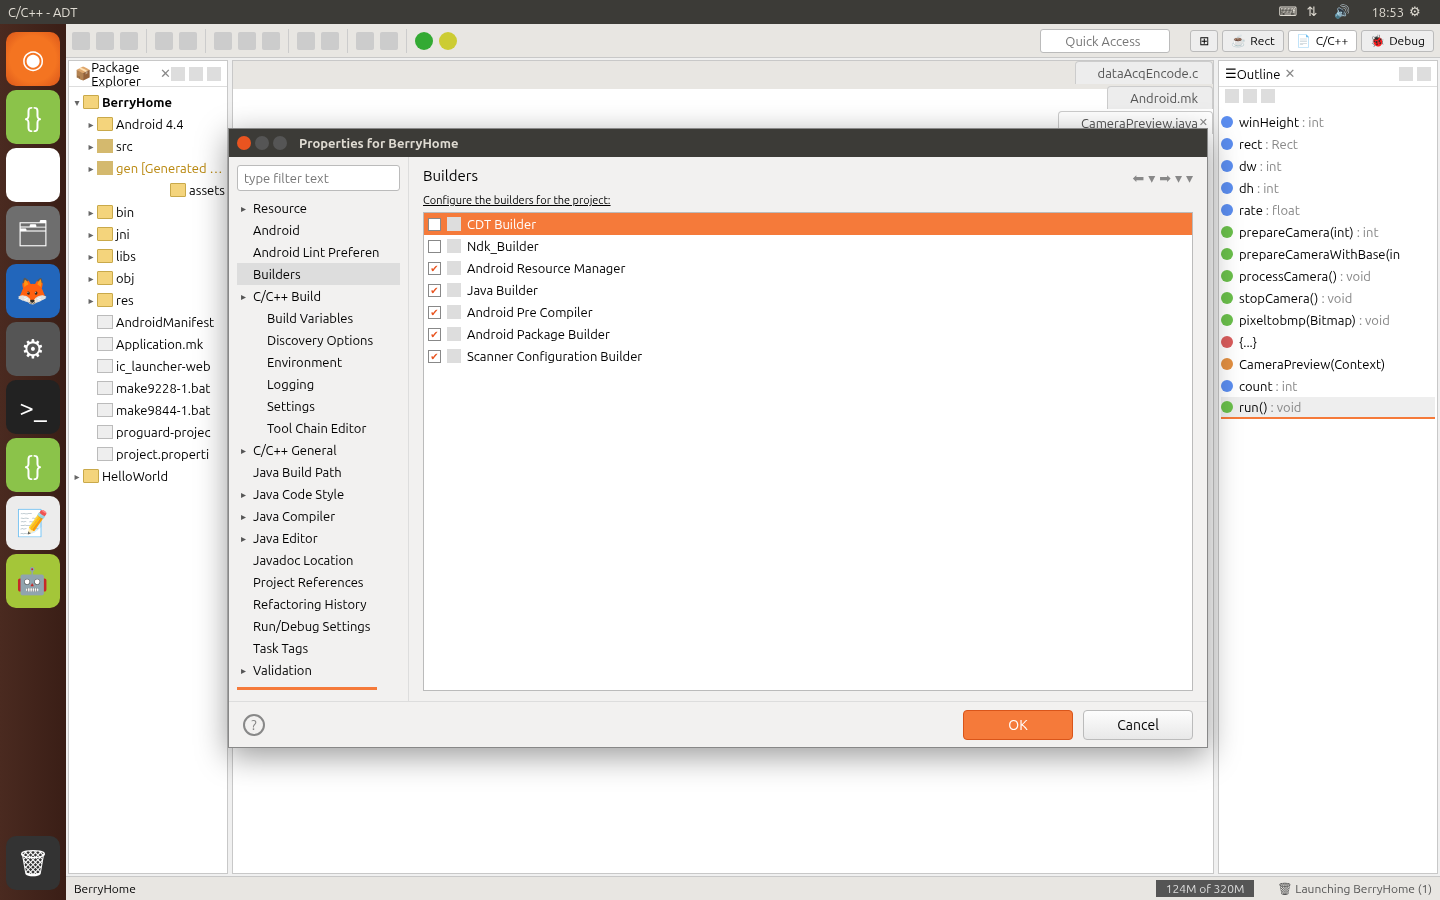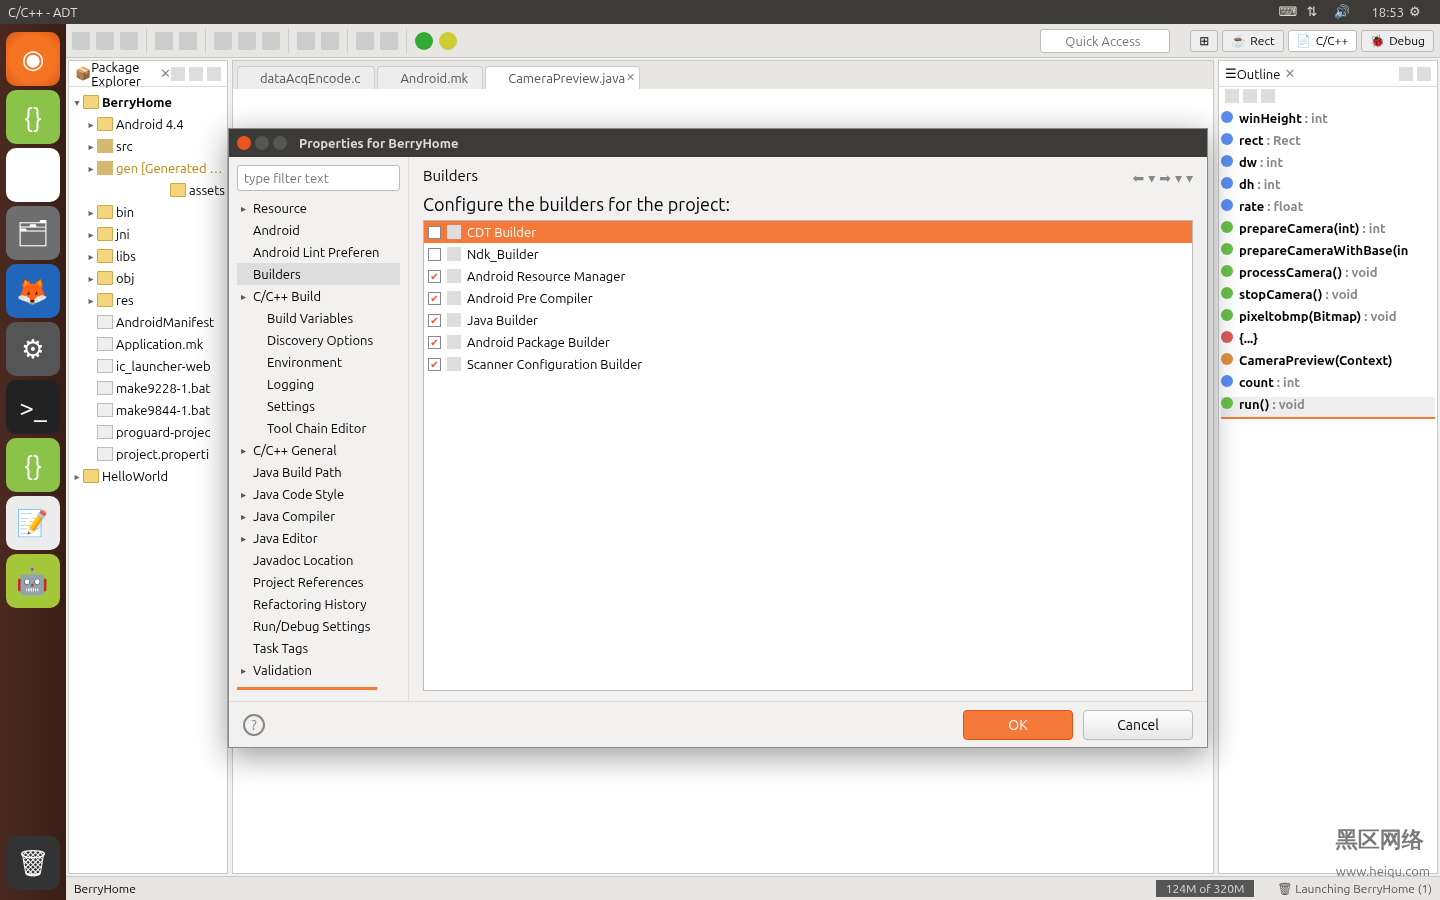--- a/index.html
+++ b/index.html
@@ -50,30 +50,30 @@
 .tree { font-size: 13px; padding: 4px 2px; overflow:hidden; }
 .tree .row { display: flex; align-items: center; height: 22px; white-space: nowrap; }
 .tree .exp { width: 12px; text-align: center; color: #666; font-size:10px;}
 .tree .ico { width: 16px; height: 14px; margin-right: 3px; display:inline-block;}
 .folder { background: #f4d47c; border:1px solid #c9a94a; border-radius:1px;}
 .pkg { background: #d4b96e; }
 .file { background: #eee; border:1px solid #bbb;}
 
 
 .editor-area { flex: 1; display:flex; flex-direction:column; }
-.editor-tabs { height: 28px; display: flex; align-items: flex-end; background: #e8e6e2; gap: 2px; padding-left: 4px; }
+.editor-tabs { height: 28px; display: flex; align-items: flex-end; background: #e8e6e2; gap: 2px; padding-left: 4px; flex-direction: column; }
 .etab { padding: 4px 14px 4px 22px; font-size: 13px; border: 1px solid #ccc; border-bottom: none; background: #ededed; border-radius: 4px 4px 0 0; position:relative; color:#555;}
 .etab.active { background: #fff; }
 .etab .cx { position:absolute; right:4px; top:4px; font-size:11px; color:#888;}
 .editor-body { flex:1; background:#fff; }
 
 
 .outline { width: 220px; }
 .outline .body { font-size: 13px; padding: 4px 2px; }
-.outline .orow { display:flex; height:22px; white-space:nowrap; overflow:hidden;font-weight:bold;}
+.outline .orow { display:flex; align-items:center; height:22px; white-space:nowrap; overflow:hidden;}
 .outline .dot { width:12px; height:12px; border-radius:50%; margin-right:6px; flex-shrink:0;}
 .g{background:#6abf4b;} .b{background:#5b8def;} .o{background:#e28f41;} .r{background:#d95c5c;}
 .outline .sel { background:#eee; border-bottom:2px solid #f57a3a;}
 .ret { color:#888; margin-left:3px;}
 
 
 .status { height: 24px; background: #e8e6e2; border-top: 1px solid #c8c8c8; display: flex; align-items: center; font-size: 12px; padding: 0 8px; }
 .status .mem { margin-left:auto; color:#888; background:#555; color:#ddd; padding:2px 10px;}
 .status .launch { margin-left:23px; color:#555;}
 .watermark{position:absolute; right:10px; bottom:20px; font-size:22px; color:#222; font-weight:bold; opacity:.6;}
@@ -92,21 +92,21 @@
 .cat-tree .crow.sub { padding-left: 18px; }
 .cat-tree .crow.sel { background: #ddd; }
 .cat-tree .tw { width:12px; font-size:10px; color:#555;}
 .dlg-side .underline{height:3px;background:#f57a3a;margin-top:6px;width:140px;}
 
 .dlg-main { flex:1; padding: 10px 14px; display:flex; flex-direction:column;}
 .dlg-main h2 { font-size: 15px; font-weight: normal; margin-bottom: 4px; }
 .dlg-nav { margin-left:auto; display:flex; gap:4px; align-items:center;}
 .dlg-nav span{font-size:14px;color:#888;}
 .dlg-head-row{display:flex;align-items:center;}
-.config-label { font-size: 18px; margin: 6px 0; }
+.config-label { font-size: 11px; margin: 6px 0; text-decoration: underline; }
 .builders-row { display:flex; gap:10px; flex:1;}
 .builders { flex:1; border: 1px solid #bbb; background: #fff; }
 .builders .brow { height: 22px; display:flex; align-items:center; font-size:13px; padding:0 4px; gap:6px;}
 .builders .brow.sel { background: #f57a3a; color:#fff;}
 .chk { width:13px; height:13px; border:1px solid #888; background:#fff; display:inline-flex; align-items:center; justify-content:center; font-size:10px;}
 .chk.on::after{content:"✔"; color:#e95420;}
 .chk.onw::after{content:"✔"; color:#fff;}
 .bico{width:14px;height:14px;background:#ddd;}
 .side-btns { width:110px; display:flex; flex-direction:column; gap:6px;}
 .sbtn { height:28px; border:1px solid #bbb; border-radius:4px; background:linear-gradient(#fdfdfd,#e8e8e8); font-size:13px;}
@@ -312,21 +312,20 @@
           </div>
         </div>
     </div>
   </div>
 
   <div class="status">
     <span>BerryHome</span>
     <span class="mem">124M of 320M</span>
     <span class="launch">🗑 <span>Launching BerryHome (1)</span></span>
   </div>
-  <div class="watermark"><span>黑区网络</span><br><span style="font-size:13px;font-weight:normal;">www.heiqu.com</span></div>
 </div>
 
 <div class="dialog">
   <div class="dlg-title">
     <div class="dlg-btns">
       <span class="cl"></span>
       <span class="mn"></span>
       <span class="mx"></span>
     </div>
     <span>Properties for BerryHome</span>
@@ -370,22 +369,22 @@
             <span>▾</span>
           <span>▾</span>
         </div>
       </div>
       <div class="config-label">Configure the builders for the project:</div>
       <div class="builders-row">
         <div class="builders" id="builders">
             <div class="brow sel"><span class="chk onw"></span><span class="bico"></span>CDT Builder</div>
             <div class="brow "><span class="chk "></span><span class="bico"></span>Ndk_Builder</div>
             <div class="brow "><span class="chk on"></span><span class="bico"></span>Android Resource Manager</div>
+            <div class="brow "><span class="chk on"></span><span class="bico"></span>Java Builder</div>
             <div class="brow "><span class="chk on"></span><span class="bico"></span>Android Pre Compiler</div>
-            <div class="brow "><span class="chk on"></span><span class="bico"></span>Java Builder</div>
             <div class="brow "><span class="chk on"></span><span class="bico"></span>Android Package Builder</div>
             <div class="brow "><span class="chk on"></span><span class="bico"></span>Scanner Configuration Builder</div>
           </div>
       </div>
     </div>
   </div>
   <div class="dlg-foot">
     <div class="help">?</div>
     <div class="spacer"></div>
     <button class="okbtn">OK</button>

